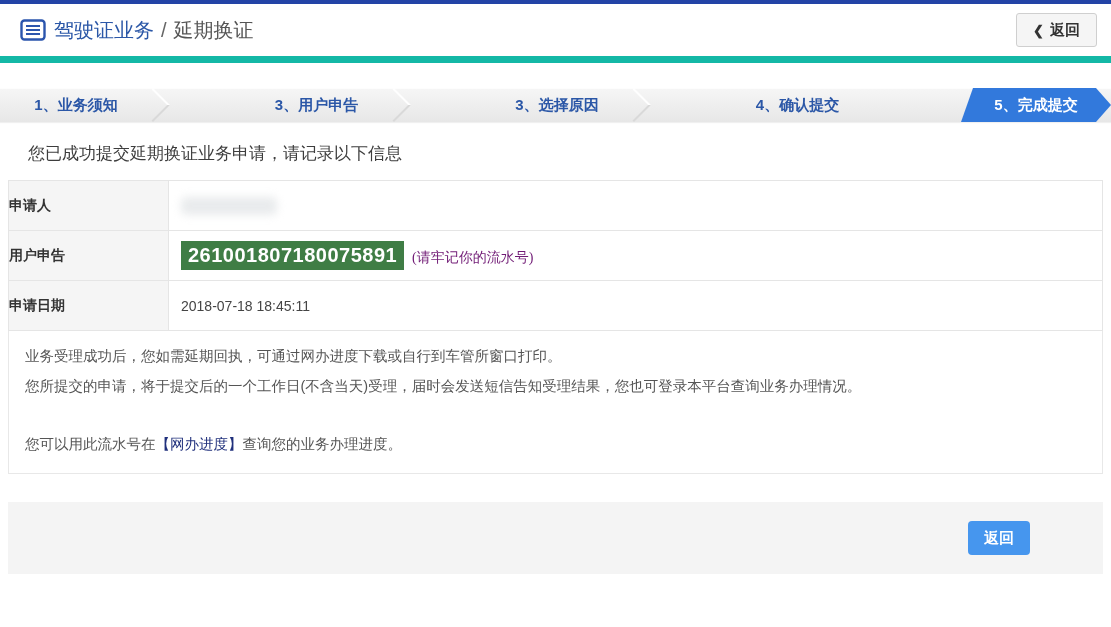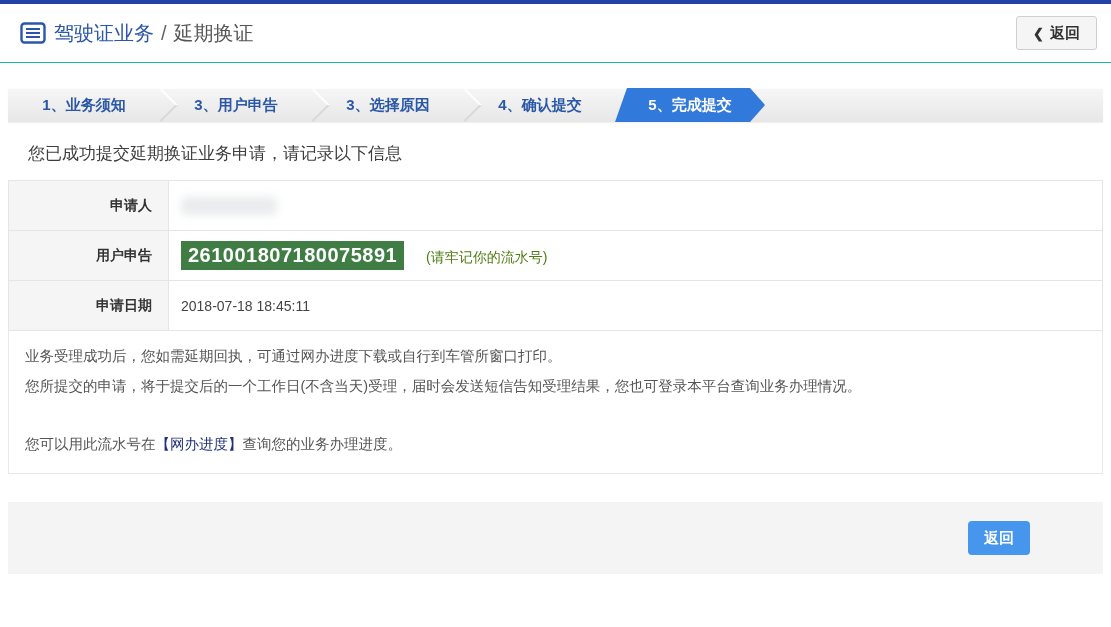--- a/index.html
+++ b/index.html
@@ -5,38 +5,39 @@
   * { margin:0; padding:0; box-sizing:border-box; }
   html,body { background:#fff; }
   body {
     width:1111px; height:627px; overflow:hidden; position:relative;
     font-family:"Liberation Sans","DejaVu Sans",sans-serif; color:#333;
   }
   
   .topline { height:4px; background:#2343a6; }
 
   
-  .header { height:59px; display:flex; align-items:center; padding:0 14px 0 20px; border-bottom:1px solid #14b8a6; }
+  .header { height:59px; display:flex; align-items:center; padding:0 14px 0 20px; border-bottom:7px solid #14b8a6; }
   .header .list-icon { display:inline-flex; margin-right:8px; }
   .header .title { font-size:20px; color:#2b57a7; }
   .header .sep   { font-size:20px; color:#666; margin:0 7px; }
   .header .subtitle { font-size:20px; color:#555; }
   .header .spacer { flex:1; }
   .btn-back-top {
     display:flex; align-items:center; gap:6px; height:34px; padding:0 16px;
     background:#f5f5f5; border:1px solid #cfcfcf; border-radius:3px;
     font-size:15px; color:#333; font-weight:bold; cursor:pointer;
   }
   .btn-back-top .chev { font-size:13px; font-weight:bold; }
 
   
   .steps {
-    margin:25px 8px 0; height:34px; display:flex; position:relative;
+    margin:25px 0 0; height:34px; display:flex; position:relative;
     background:linear-gradient(180deg,#f6f6f6,#e7e7e7);
     box-shadow:inset 0 1px 0 #fdfdfd, 0 1px 1px rgba(0,0,0,0.06);
+    justify-content:space-between;
   }
   .step {
     width:152px; line-height:34px; text-align:center; position:relative;
     font-size:15px; font-weight:bold; color:#2b57a7; cursor:pointer;
   }
   .step .chevron-sep {
     position:absolute; right:0; top:50%; width:24px; height:24px; margin-top:-12px;
     transform:translateX(13px) rotate(45deg);
     border-top:2px solid rgba(255,255,255,0.9); border-right:2px solid #d9d9d9;
   }
@@ -45,33 +46,33 @@
     clip-path:polygon(8% 0, 90% 0, 100% 50%, 90% 100%, 0 100%);
   }
 
   
   .result-heading { margin:20px 0 14px 28px; font-size:17px; color:#3d3d3d; }
 
   
   .info-table { margin:15px 8px 0; width:1095px; border-collapse:collapse; }
   .info-table td { border:1px solid #e5e5e5; height:50px; font-size:14px; }
   .info-table td.lbl {
-    width:160px; background:#f5f5f5; text-align:right; padding-right:16px;
+    width:160px; background:#f5f5f5; text-align:left; padding-right:16px;
     font-weight:bold; color:#333;
   }
   .info-table td.val { padding-left:12px; color:#444; }
   .redacted-blob {
     display:inline-block; width:96px; height:18px; border-radius:5px;
     background:#d7dbde; filter:blur(4px); opacity:0.55; vertical-align:middle;
   }
   .serial-badge {
     display:inline-block; background:#3f7d45; color:#fff; font-weight:bold;
     font-size:20px; padding:3px 7px; letter-spacing:0.5px;
   }
-  .serial-note { color:#4d7c0f; font-size:14px; margin-left:18px; }
+  .serial-note { color:#701a75; font-size:14px; margin-left:4px;font-family:Liberation Serif, serif; }
   .date-val { font-size:15px; }
 
   
   .notes-box {
     margin:0 8px; width:1095px; border:1px solid #e8e8e8; border-top:none;
     padding:10px 16px 14px; font-size:14.5px; color:#555; line-height:30px;
   }
   .notes-box .gap { height:28px; }
   .notes-box .progress-link { color:#20307c; font-weight:normal; cursor:pointer; }
 

